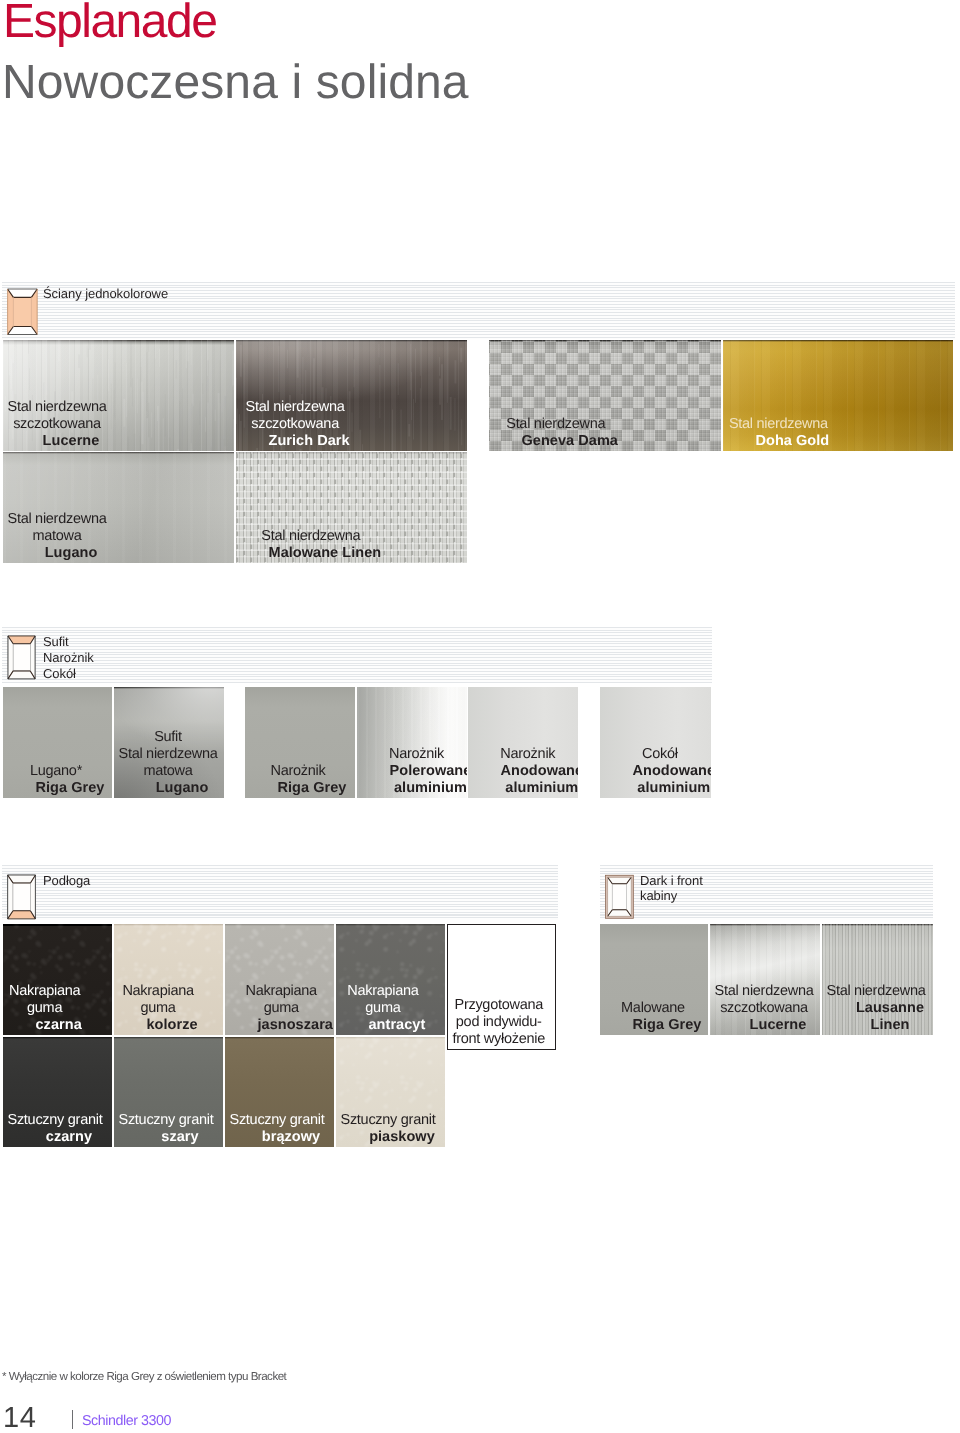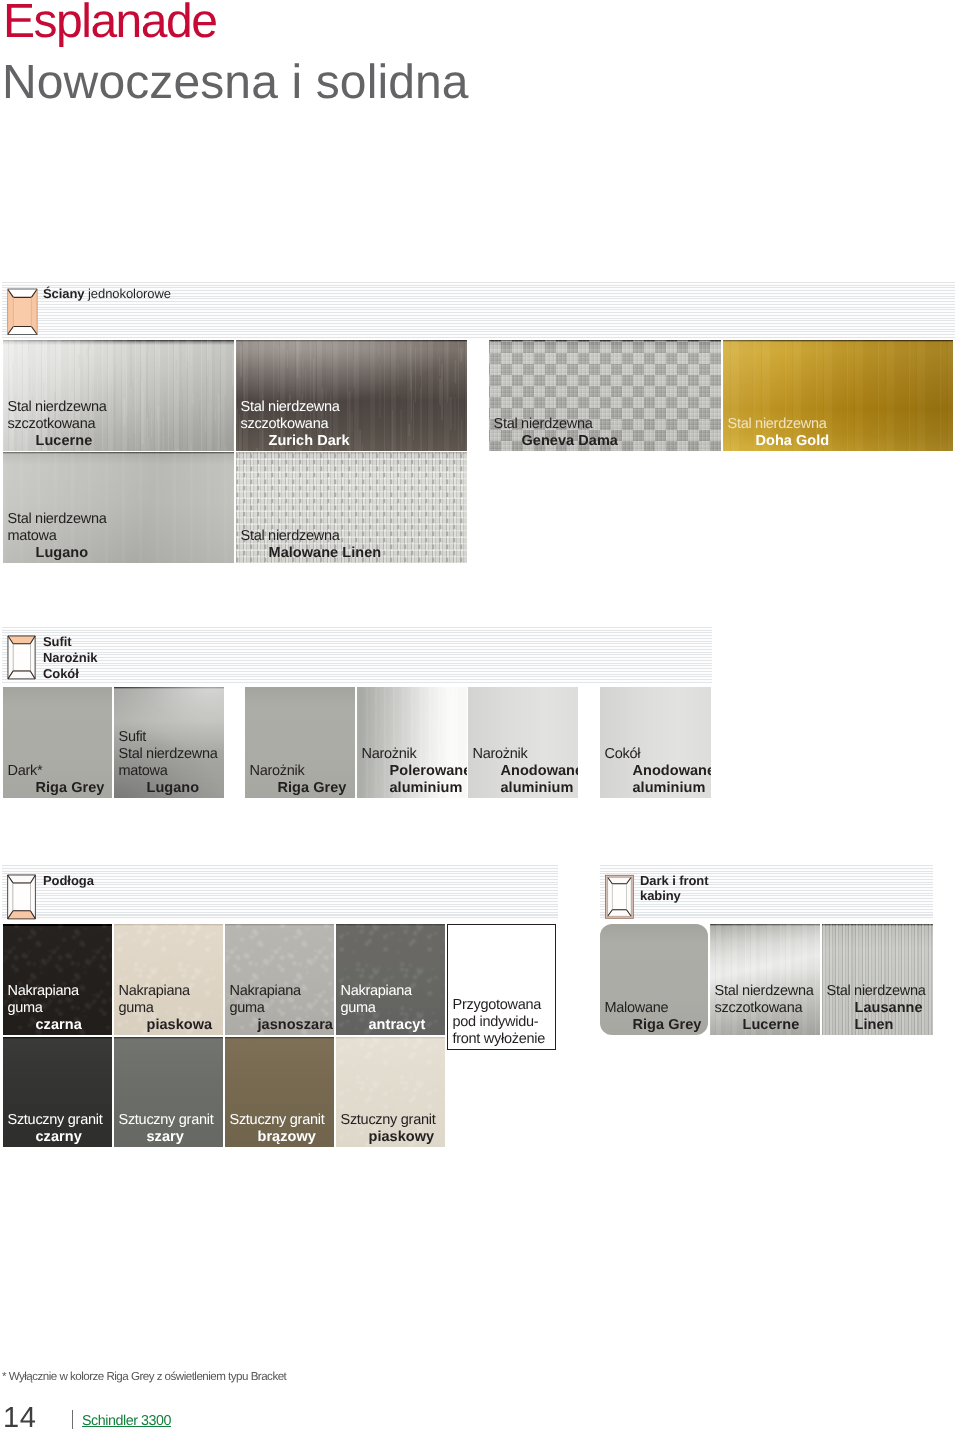--- a/index.html
+++ b/index.html
@@ -13,28 +13,28 @@
   #title-main{left:3px;top:-3px;font-size:48px;font-weight:400;color:#c60a35;
               letter-spacing:-1.5px;line-height:50px;}
   #title-sub{left:2px;top:58px;font-size:48px;font-weight:400;color:#646466;
              letter-spacing:0.12px;line-height:50px;}
 
   
   .band{height:57px;
         background:repeating-linear-gradient(to bottom,
             #e3e6e9 0px,#e3e6e9 1px,#fdfdfd 1px,#fdfdfd 2.75px);}
   .band-label{position:absolute;left:43px;font-size:13px;line-height:15.8px;color:#231f20;letter-spacing:-0.07px;}
-  .band-label b{font-weight:700;}
+  .band-label b{font-weight:400;}
   .band-label span{font-weight:400;}
   .sec-icon{position:absolute;}
 
   
   .sw{position:absolute;overflow:hidden;}
   .sw .txt{position:absolute;left:4.5px;bottom:1px;font-size:14.5px;line-height:16.9px;
-           white-space:nowrap;letter-spacing:-0.28px;}
+           white-space:nowrap;letter-spacing:-0.28px;text-align:center;}
   .sw .txt .l{display:block;font-weight:400;}
   .sw .txt .b{display:block;font-weight:700;letter-spacing:0.05px;padding-left:28px;}
 
   
   .tex{position:absolute;inset:0;}
   .sw .txt.dark{color:#231f20;}
   .sw .txt.light{color:#ffffff;}
   .sw .txt.gold .l{color:#f0e2c0;}
   .sw .txt.gold .b{color:#ffffff;}
   .sw.outline{border:1px solid #231f20;box-sizing:border-box;background:#fff;}
@@ -150,21 +150,21 @@
   .speck svg{width:100%;height:100%;display:block;}
   .t-gr-black{background:linear-gradient(to bottom,#0c0c0c 0px,#3a3a39 2px,#343433 40%,#2e2e2d 100%);}
   .t-gr-grey{background:linear-gradient(to bottom,#2e2f2e 0px,#72746f 2px,#6c6e69 40%,#666863 100%);}
   .t-gr-brown{background:linear-gradient(to bottom,#3a3326 0px,#7d7057 2px,#776a51 40%,#70644c 100%);}
   .t-gr-sand{background:linear-gradient(to bottom,#c8c0b1 0px,#e6e0d4 2px,#e2dccf 40%,#ded8ca 100%);}
 
   
   #footnote{left:2px;top:1370px;font-size:11.6px;color:#565659;letter-spacing:-0.52px;}
   #pageno{left:3px;top:1402px;font-size:29px;color:#3f3f3f;font-weight:400;letter-spacing:0.6px;}
   #pipe{left:72px;top:1410px;width:1.3px;height:19px;background:#6d6e71;}
-  #brand{left:82px;top:1412.5px;font-size:14.3px;color:#15803d;letter-spacing:-0.45px;text-decoration:underline;}
+  #brand{left:82px;top:1412.5px;font-size:14.3px;color:#8b5cf6;letter-spacing:-0.45px;}
 </style>
 </head>
 <body>
 
 <svg id="tex-defs" width="0" height="0" style="position:absolute;left:-9999px;" aria-hidden="true">
  <defs>
   <pattern id="speckA" width="44" height="44" patternUnits="userSpaceOnUse" fill="#ffffff">
         <circle cx="10.7" cy="23.9" r="1.59"></circle>
         <circle cx="26.5" cy="27.4" r="1.1"></circle>
         <circle cx="1.1" cy="36.5" r="1.41"></circle>
@@ -297,21 +297,21 @@
   </div>
   <div class="txt dark">
     <span class="l">Stal nierdzewna</span>
     <span class="b">Malowane Linen</span>
   </div>
 </div>
 
 <div class="sw" style="left:3px;top:687px;width:109px;height:111px;">
   <div class="tex t-riga"></div>
   <div class="txt dark">
-    <span class="l">Dark*</span>
+    <span class="l">Lugano*</span>
     <span class="b">Riga Grey</span>
   </div>
 </div>
 <div class="sw" style="left:114px;top:687px;width:110px;height:111px;">
   <div class="tex t-lugano2"></div>
   <div class="txt dark">
     <span class="l">Sufit</span>
     <span class="l">Stal nierdzewna</span>
     <span class="l">matowa</span>
     <span class="b">Lugano</span>
@@ -367,21 +367,21 @@
   <div class="tex t-rub-sand">
       <div class="speck">
         <svg>
           <rect width="100%" height="100%" fill="url(#speckB)" opacity="0.22"></rect>
         </svg>
       </div>
     </div>
   <div class="txt dark">
     <span class="l">Nakrapiana</span>
     <span class="l">guma</span>
-    <span class="b">piaskowa</span>
+    <span class="b">kolorze</span>
   </div>
 </div>
 <div class="sw" style="left:225px;top:924px;width:109px;height:111px;">
   <div class="tex t-rub-lgrey">
       <div class="speck">
         <svg>
           <rect width="100%" height="100%" fill="url(#speckA)" opacity="0.18"></rect>
         </svg>
       </div>
     </div>
@@ -440,21 +440,21 @@
           <rect width="100%" height="100%" fill="url(#speckB)" opacity="0.18"></rect>
         </svg>
       </div>
     </div>
   <div class="txt dark">
     <span class="l">Sztuczny granit</span>
     <span class="b">piaskowy</span>
   </div>
 </div>
 
-<div class="sw" style="left:600px;top:924px;width:108px;height:111px;border-radius:12px;">
+<div class="sw" style="left:600px;top:924px;width:108px;height:111px;">
   <div class="tex t-riga"></div>
   <div class="txt dark">
     <span class="l">Malowane</span>
     <span class="b">Riga Grey</span>
   </div>
 </div>
 <div class="sw" style="left:710px;top:924px;width:110px;height:111px;">
   <div class="tex t-lucerne2"></div>
   <div class="txt dark">
     <span class="l">Stal nierdzewna</span>

